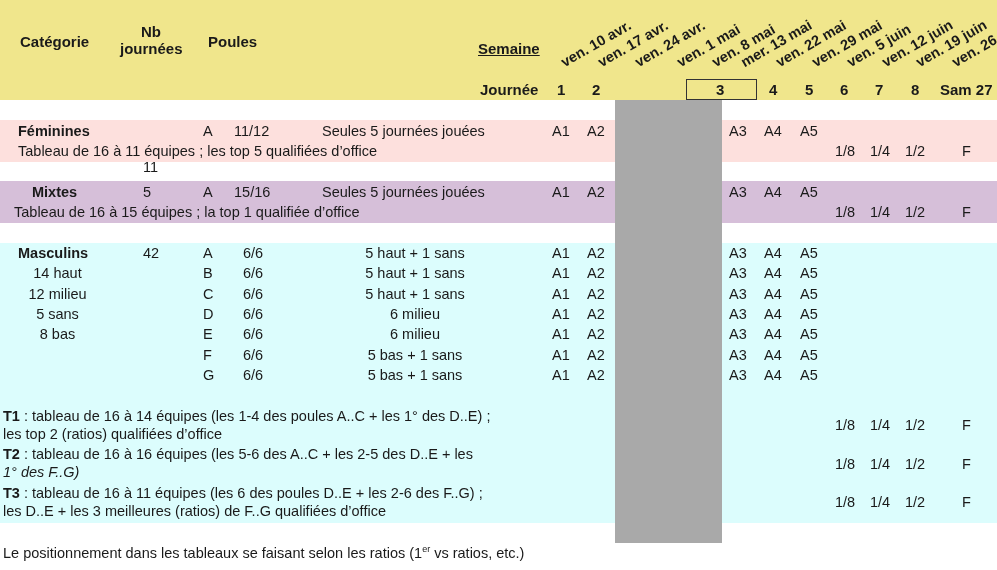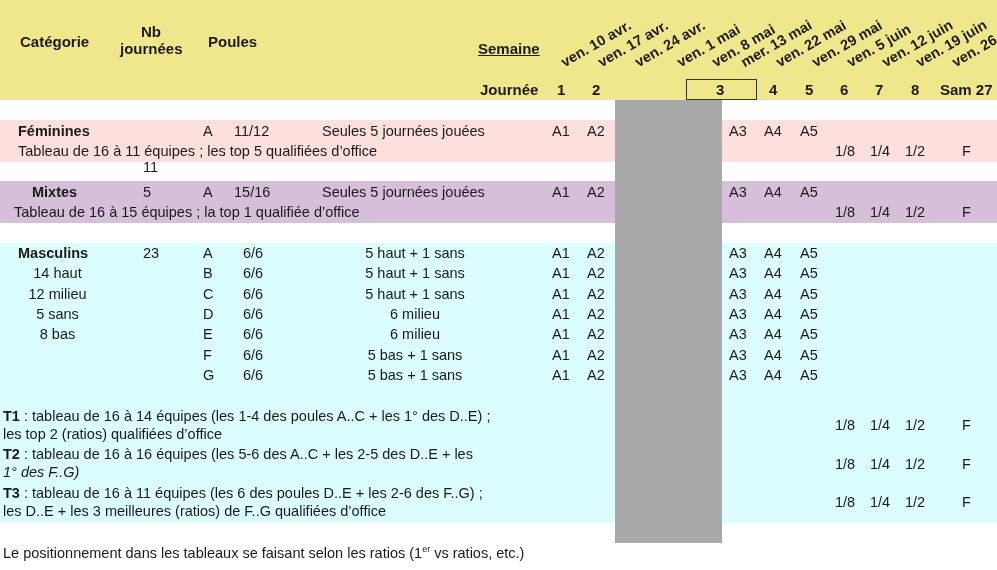--- a/index.html
+++ b/index.html
@@ -92,21 +92,21 @@
 <div class="row-text" style="left:729px; top:184px;">A3</div>
 <div class="row-text" style="left:764px; top:184px;">A4</div>
 <div class="row-text" style="left:800px; top:184px;">A5</div>
 <div class="row-text" style="left:14px; top:204px;">Tableau de 16 à 15 équipes ; la top 1 qualifiée d’office</div>
 <div class="row-text" style="left:835px; top:204px;">1/8</div>
 <div class="row-text" style="left:870px; top:204px;">1/4</div>
 <div class="row-text" style="left:905px; top:204px;">1/2</div>
 <div class="row-text" style="left:962px; top:204px;">F</div>
 
 <div class="row-text b" style="left:18px; top:245px;">Masculins</div>
-<div class="row-text" style="left:143px; top:245px;">23</div>
+<div class="row-text" style="left:143px; top:245px;">42</div>
 <div class="row-text c" style="left:10px; width:95px; top:265px;">14 haut</div>
 <div class="row-text c" style="left:10px; width:95px; top:286px;">12 milieu</div>
 <div class="row-text c" style="left:10px; width:95px; top:306px;">5 sans</div>
 <div class="row-text c" style="left:10px; width:95px; top:326px;">8 bas</div>
 
 <div>
   <div class="row-text" style="left:203px; top:245px;">A</div>
   <div class="row-text" style="left:243px; top:245px;">6/6</div>
   <div class="row-text c" style="left:330px; width:170px; top:245px;">5 haut + 1 sans</div>
 </div>

